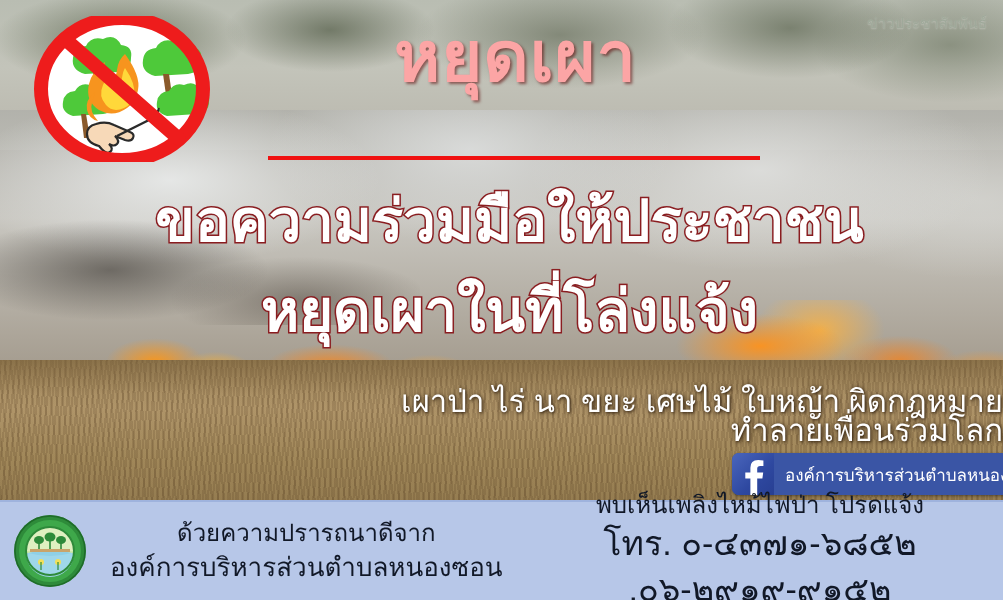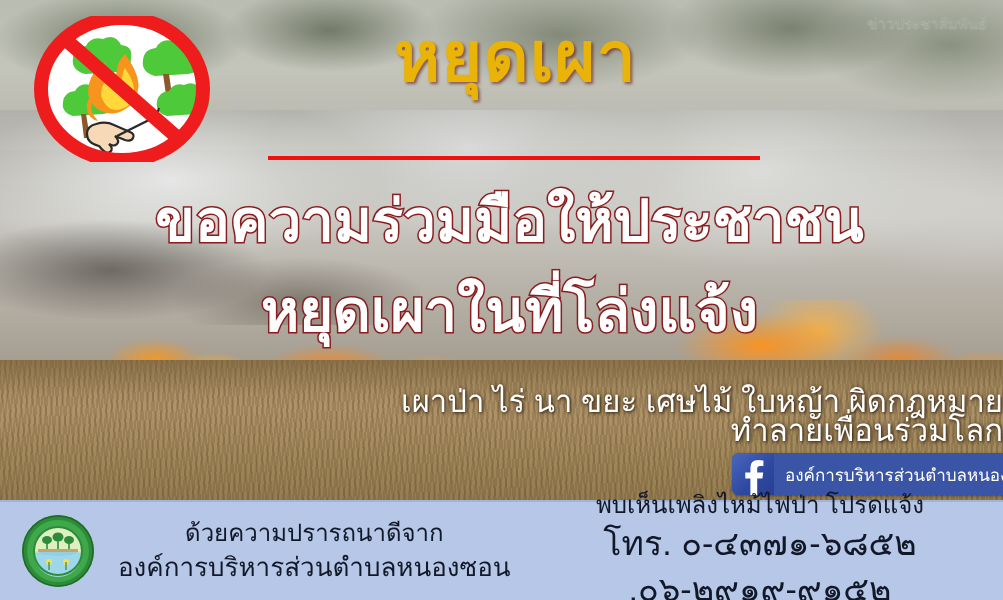--- a/index.html
+++ b/index.html
@@ -77,21 +77,21 @@
 
   
   .no-burn-icon { position: absolute; left: 33px; top: 16px; width: 178px; height: 146px; }
   .no-burn-icon svg { width: 100%; height: 100%; display: block; }
 
   
   .headline {
     position: absolute; left: 0; top: 22px; width: 1003px;
     text-align: center;
     font-size: 70px; font-weight: bold; line-height: 1;
-    color: #eab308;
+    color: #fca5a5;
     text-shadow: 2px 2px 3px rgba(90,0,0,.55);
     letter-spacing: 1px;
     padding-left: 28px;
   }
   .rule {
     position: absolute; left: 268px; top: 156px; width: 492px; height: 4px;
     background: #f01010;
   }
 
   
@@ -146,21 +146,21 @@
   .tr-note .l1 { font-size: 15px; }
   .tr-note .l2 { font-size: 15px; }
 
   
   .footer {
     position: absolute; left: 0; top: 500px; width: 1003px; height: 100px;
     background: #b7c7e8;
     border-top: 2px solid #9fb3dd;
     display: flex; align-items: center;
   }
-  .footer-left { display: flex; align-items: center; padding-left: 20px; width: 520px; }
+  .footer-left { display: flex; align-items: center; padding-left: 12px; width: 520px; }
   .seal { width: 76px; height: 76px; flex: 0 0 76px; }
   .seal svg { width: 100%; height: 100%; display: block; }
   .footer-left-text {
     padding-left: 22px; color: #111827; line-height: 1.35;
   }
   .footer-left-text .fl1 { font-size: 24px; text-align: center; }
   .footer-left-text .fl2 { font-size: 26px; }
   .footer-right {
     flex: 1; text-align: center; color: #111827; line-height: 1.35; padding-right: 3px;
   }

